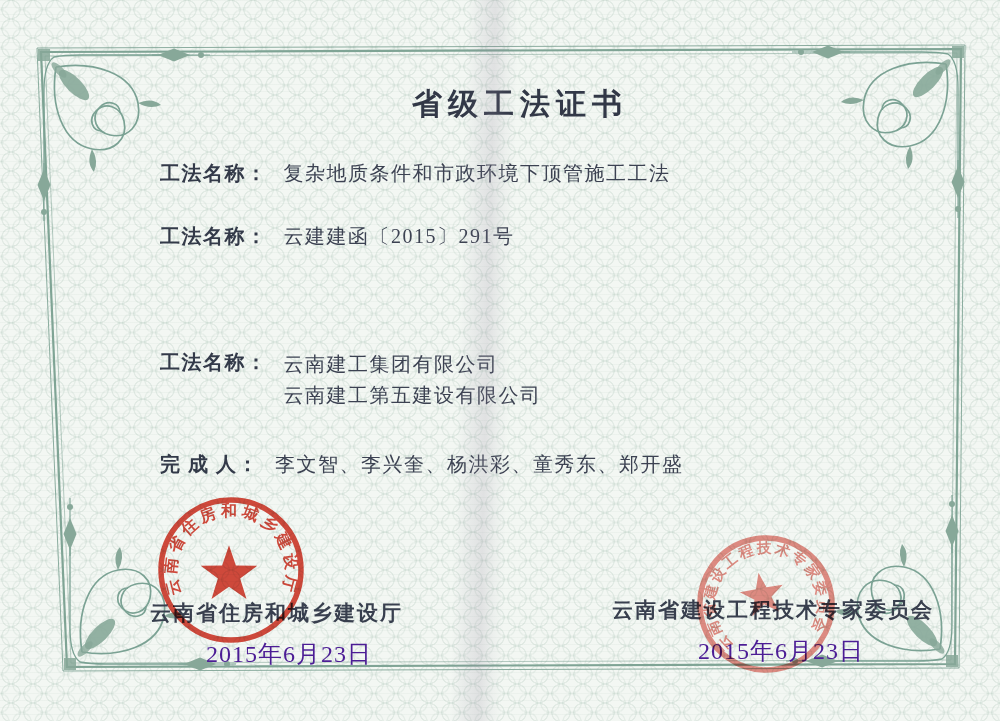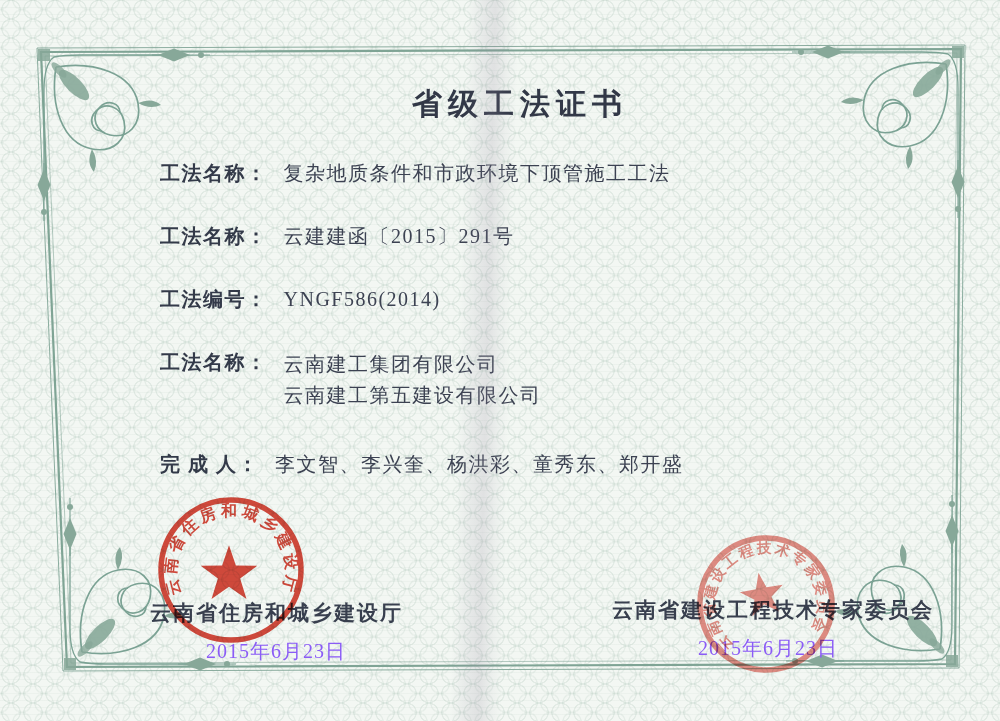--- a/index.html
+++ b/index.html
@@ -41,21 +41,21 @@
     position:absolute; left:160px;
     font-size:20px; line-height:26px; color:#3c4252;
     white-space:nowrap; letter-spacing:1.5px;
   }
   .row .lbl { font-weight:700; color:#333a49; }
   .row .val { margin-left:16px; }
   .stack { display:inline-flex; flex-direction:column; vertical-align:top; line-height:31px; }
 
   .sig { position:absolute; font-size:21px; color:#383f4e; white-space:nowrap; }
   .sig .org { font-weight:700; letter-spacing:2px; }
-  .sig .date { font-weight:400; font-size:20px; letter-spacing:1px; margin-top:11px; color:#8b5cf6; }
+  .sig .date { font-weight:400; font-size:24px; letter-spacing:1px; margin-top:11px; color:#4c1d95; }
   .sig-left .date { margin-left:56px; }
   .sig-right .date { margin-left:86px; }
 
   .frame-line { fill:none; stroke:#7fa495; }
   .cnr-stroke { stroke:#7ba294; fill:none; }
   .cnr-fill { fill:#87a899; stroke:none; }
 
   .seal-ring { fill:none; stroke:#d5382a; stroke-width:5.5; }
   .seal-fill { fill:#d5382a; }
   .seal-strong { opacity:0.9; }
@@ -102,23 +102,20 @@
   <h1 class="title">省级工法证书</h1>
 
   <div class="row" style="top:160px">
     <span class="lbl">工法名称：</span><span class="val">复杂地质条件和市政环境下顶管施工工法</span>
   </div>
 
   <div class="row" style="top:223px">
     <span class="lbl">工法名称：</span><span class="val">云建建函〔2015〕291号</span>
   </div>
 
-  <div class="row" style="top:286px">
-    <span class="lbl">工法编号：</span><span class="val">YNGF586(2014)</span>
-  </div>
 
   <div class="row" style="top:349px">
     <span class="lbl">工法名称：</span><span class="val stack">
       <span>云南建工集团有限公司</span>
       <span>云南建工第五建设有限公司</span>
     </span>
   </div>
 
   <div class="row" style="top:451px">
     <span class="lbl">完 成 人：</span><span class="val">李文智、李兴奎、杨洪彩、童秀东、郑开盛</span>

